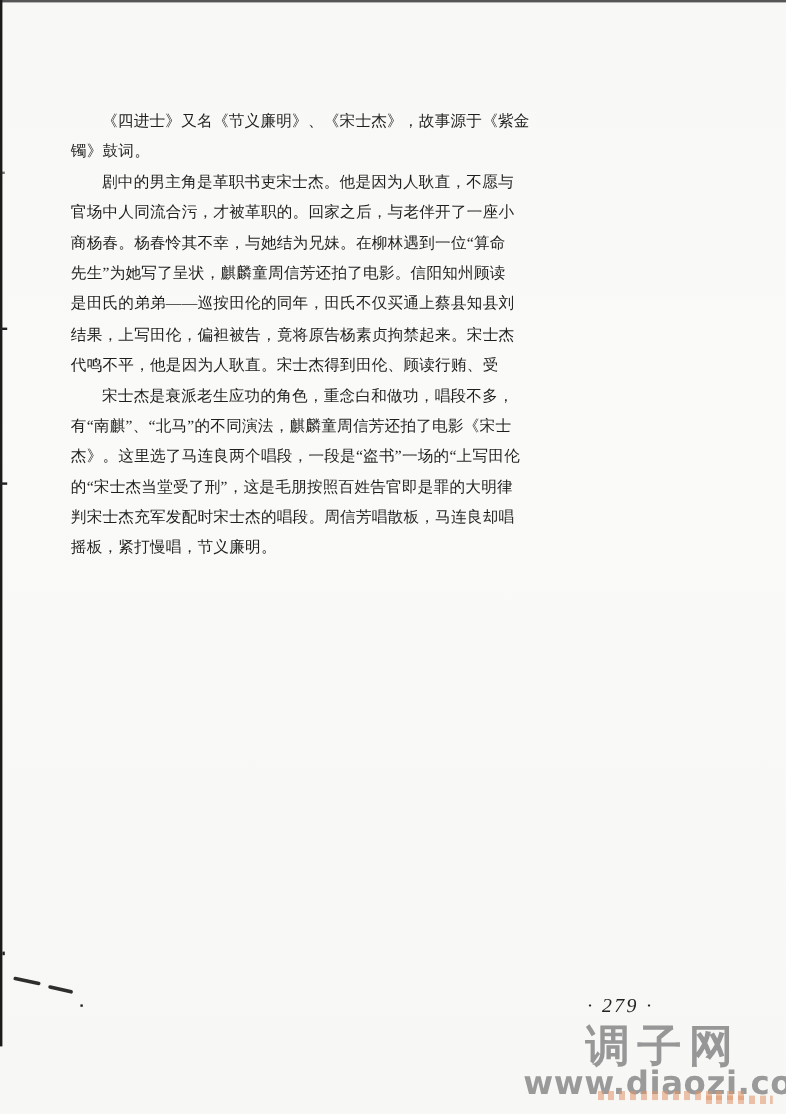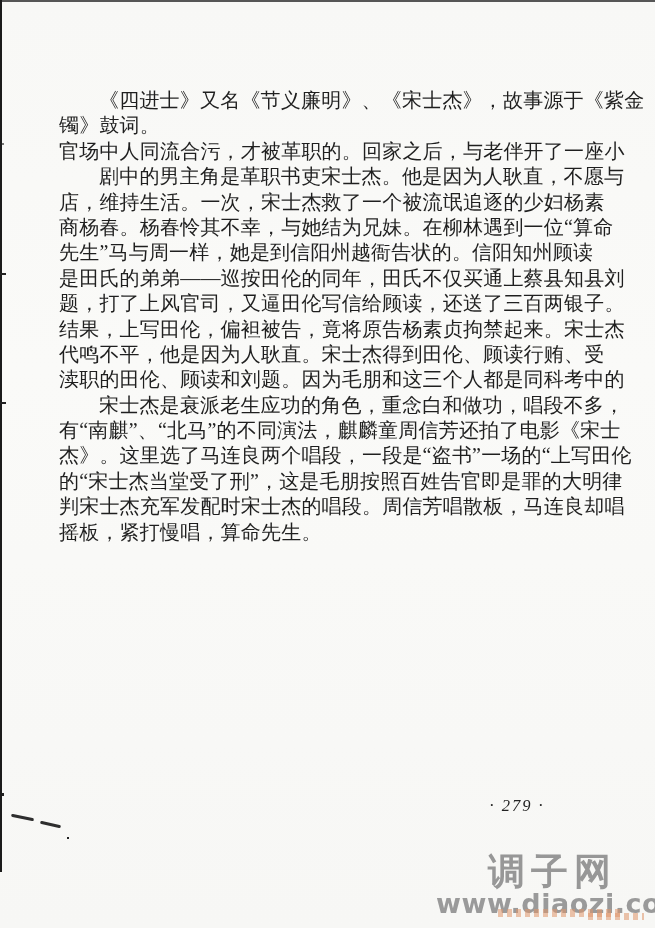--- a/index.html
+++ b/index.html
@@ -30,31 +30,31 @@
   .speck-1 { left: 2px; top: 793px; width: 2px; height: 3px; }
   .speck-2 { left: 67px; top: 837px; width: 2px; height: 2px; }
   
   .pen-dash { position: absolute; background: #2e2e2e; border-radius: 2px; }
   .pen-dash-1 { left: 11px; top: 816px; width: 23px; height: 3px; transform: rotate(12deg); }
   .pen-dash-2 { left: 40px; top: 823px; width: 21px; height: 3px; transform: rotate(13deg); }
   
   .textblock {
     position: absolute; left: 59px; top: 88px; width: 540px;
     color: #1f1f1f;
-    font-size: 20px;
+    font-size: 13px;
     line-height: 25.4px;
     letter-spacing: 0.2px;
     text-align: left;
     white-space: nowrap;
   }
   .line { height: 25.4px; }
   .line.indent { text-indent: 2em; }
   
   .pagenum {
-    position: absolute; left: 482px; top: 796px; width: 70px;
+    position: absolute; left: 482px; top: 828px; width: 70px;
     font-style: italic;
     font-size: 16.5px;
     letter-spacing: 2px;
     color: #232323;
     text-align: center;
   }
   
   .wm-name {
     position: absolute; left: 488px; top: 847px;
     font-family: Liberation Mono, monospace;
@@ -98,36 +98,33 @@
   <div class="edge-tick tick-2"></div>
   <div class="edge-tick tick-3"></div>
   <div class="edge-tick speck-1"></div>
   <div class="edge-tick speck-2"></div>
   <div class="pen-dash pen-dash-1"></div>
   <div class="pen-dash pen-dash-2"></div>
 
   <div class="textblock">
     <div class="line indent">《四进士》又名《节义廉明》、《宋士杰》，故事源于《紫金</div>
     <div class="line">镯》鼓词。</div>
+    <div class="line indent">剧中的男主角是革职书吏宋士杰。他是因为人耿直，不愿与</div>
     <div class="line">官场中人同流合污，才被革职的。回家之后，与老伴开了一座小</div>
-    <div class="line indent">剧中的男主角是革职书吏宋士杰。他是因为人耿直，不愿与</div>
-    <div class="line">店，维持生活。一次，宋士杰救了一个被流氓追逐的少妇杨素</div>
     <div class="line">商杨春。杨春怜其不幸，与她结为兄妹。在柳林遇到一位“算命</div>
-    <div class="line">先生”马与周一样，她是到信阳州越衙告状的。信阳知州顾读</div>
+    <div class="line">先生”为她写了呈状，麒麟童周信芳还拍了电影。信阳知州顾读</div>
     <div class="line">是田氏的弟弟——巡按田伦的同年，田氏不仅买通上蔡县知县刘</div>
-    <div class="line">题，打了上风官司，又逼田伦写信给顾读，还送了三百两银子。</div>
     <div class="line">结果，上写田伦，偏袒被告，竟将原告杨素贞拘禁起来。宋士杰</div>
     <div class="line">代鸣不平，他是因为人耿直。宋士杰得到田伦、顾读行贿、受</div>
-    <div class="line">渎职的田伦、顾读和刘题。因为毛朋和这三个人都是同科考中的</div>
     <div class="line indent">宋士杰是衰派老生应功的角色，重念白和做功，唱段不多，</div>
     <div class="line">有“南麒”、“北马”的不同演法，麒麟童周信芳还拍了电影《宋士</div>
     <div class="line">杰》。这里选了马连良两个唱段，一段是“盗书”一场的“上写田伦</div>
     <div class="line">的“宋士杰当堂受了刑”，这是毛朋按照百姓告官即是罪的大明律</div>
     <div class="line">判宋士杰充军发配时宋士杰的唱段。周信芳唱散板，马连良却唱</div>
-    <div class="line">摇板，紧打慢唱，算命先生。</div>
+    <div class="line">摇板，紧打慢唱，节义廉明。</div>
   </div>
 
   <div class="pagenum">· 279 ·</div>
 
   <div class="wm-name">调子网</div>
   <div class="wm-url">www.diaozi.com</div>
   <div class="wm-ghost-1"></div>
   <div class="wm-ghost-2"></div>
 
 </div>

